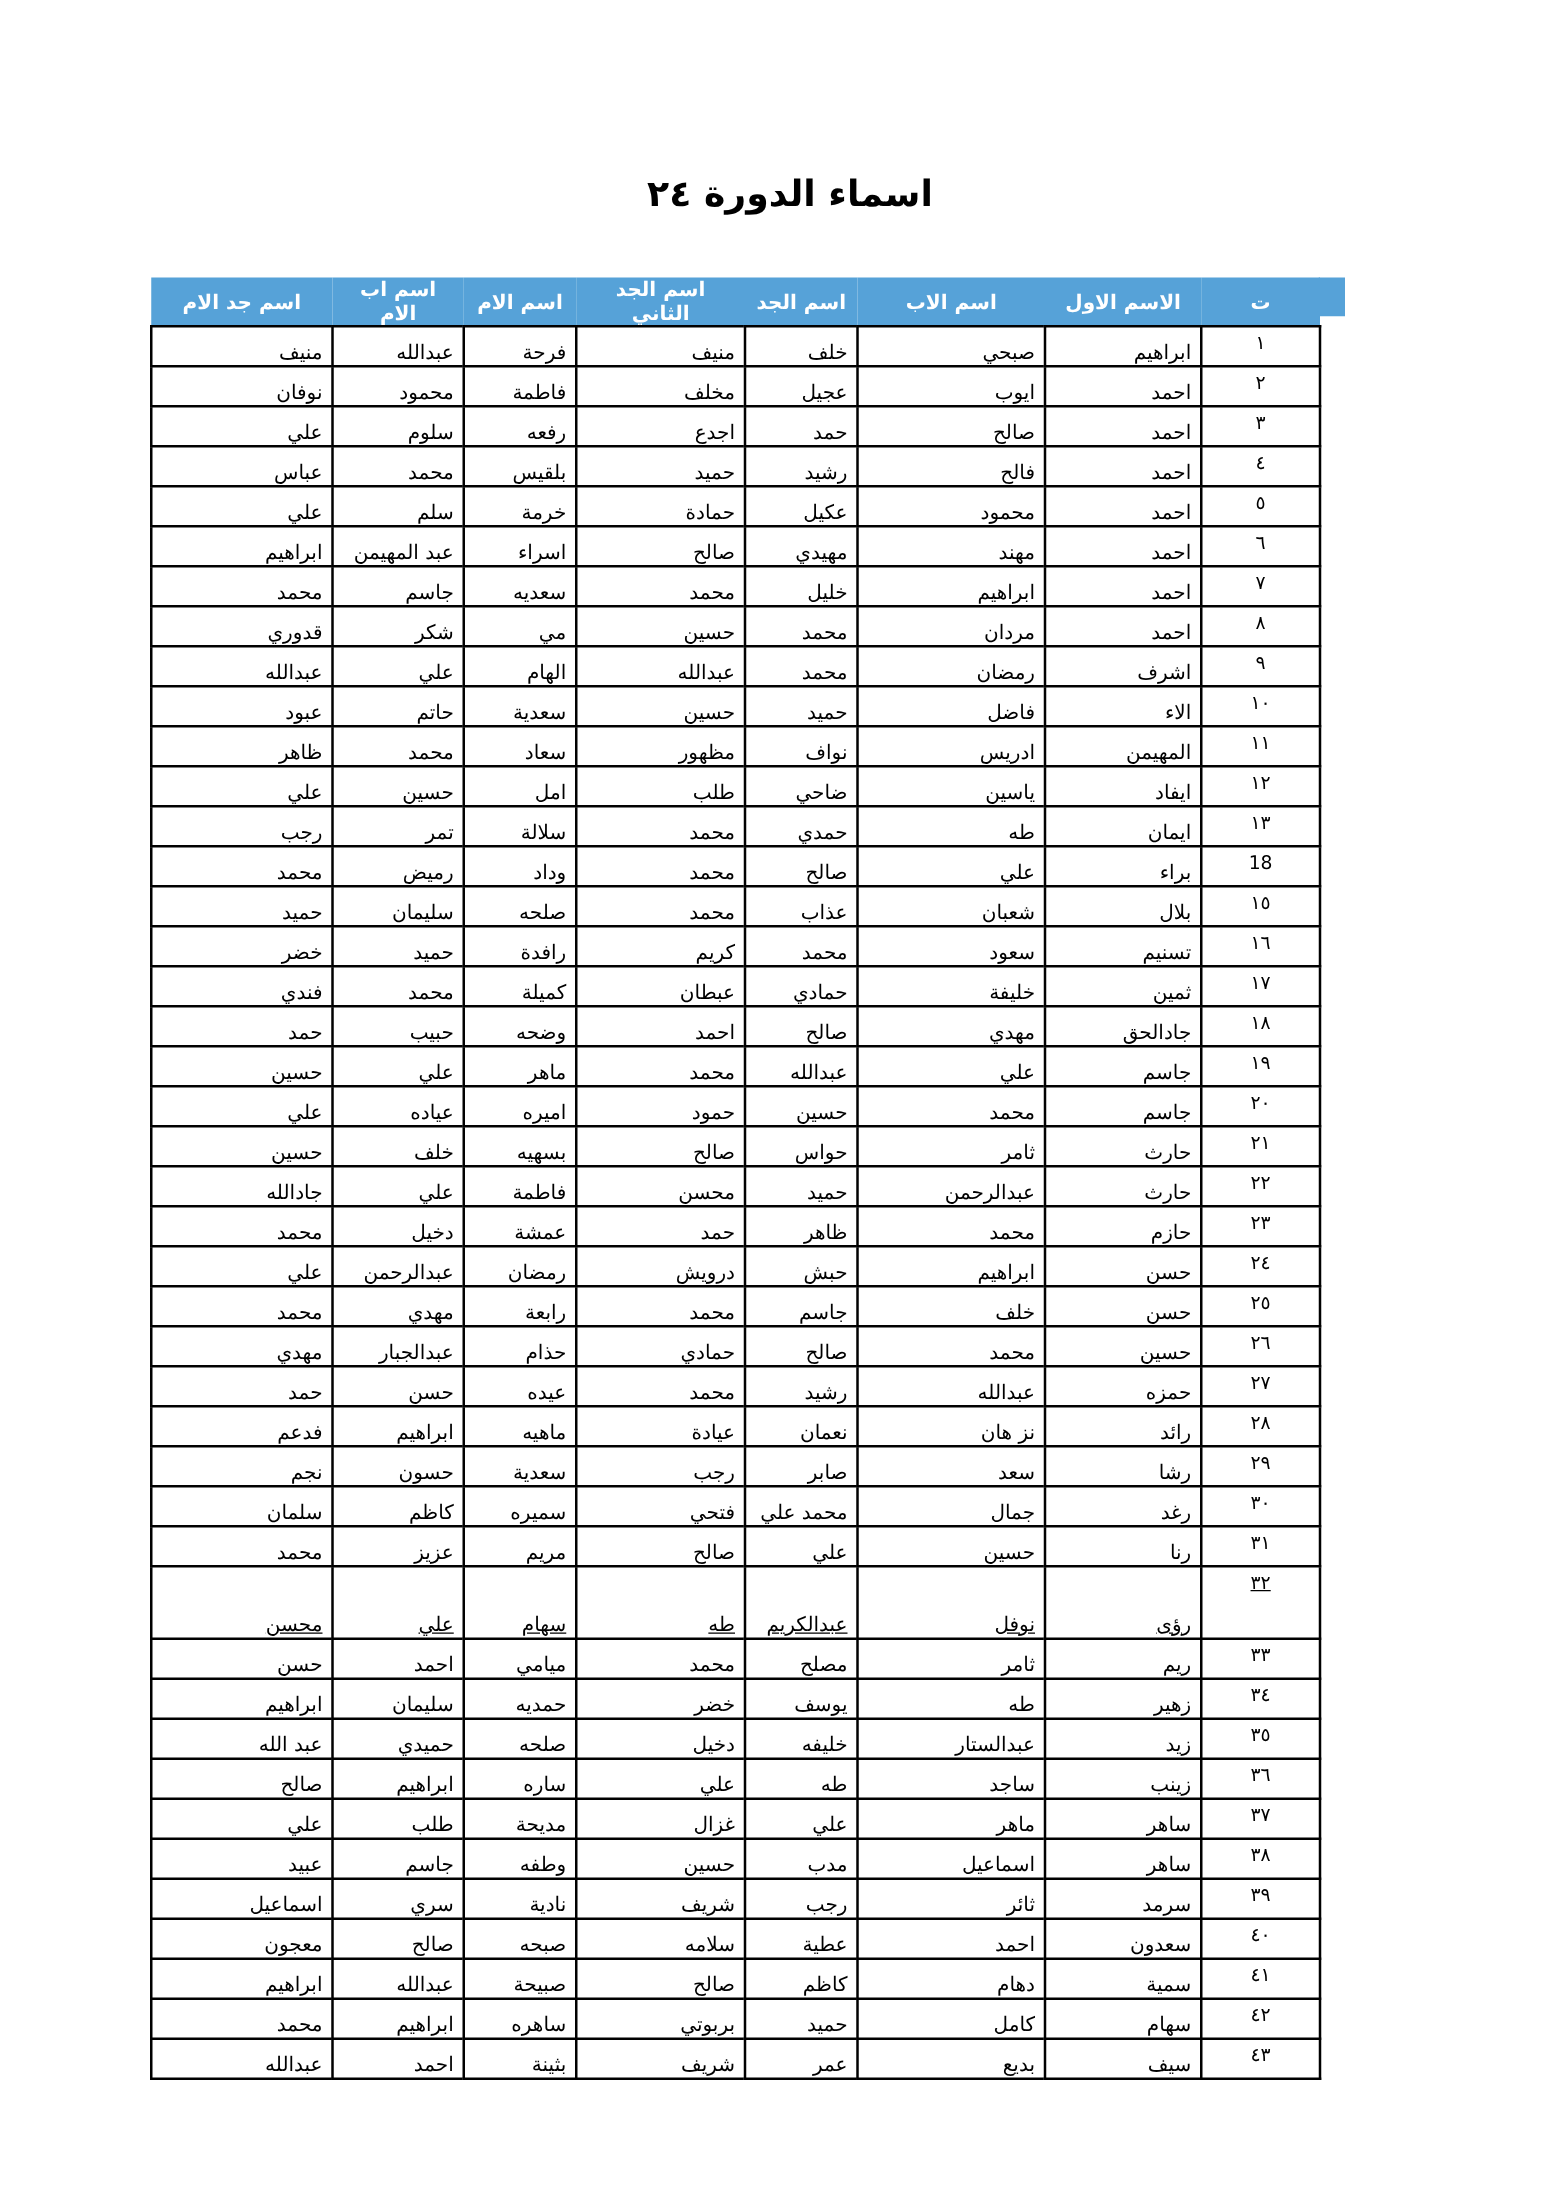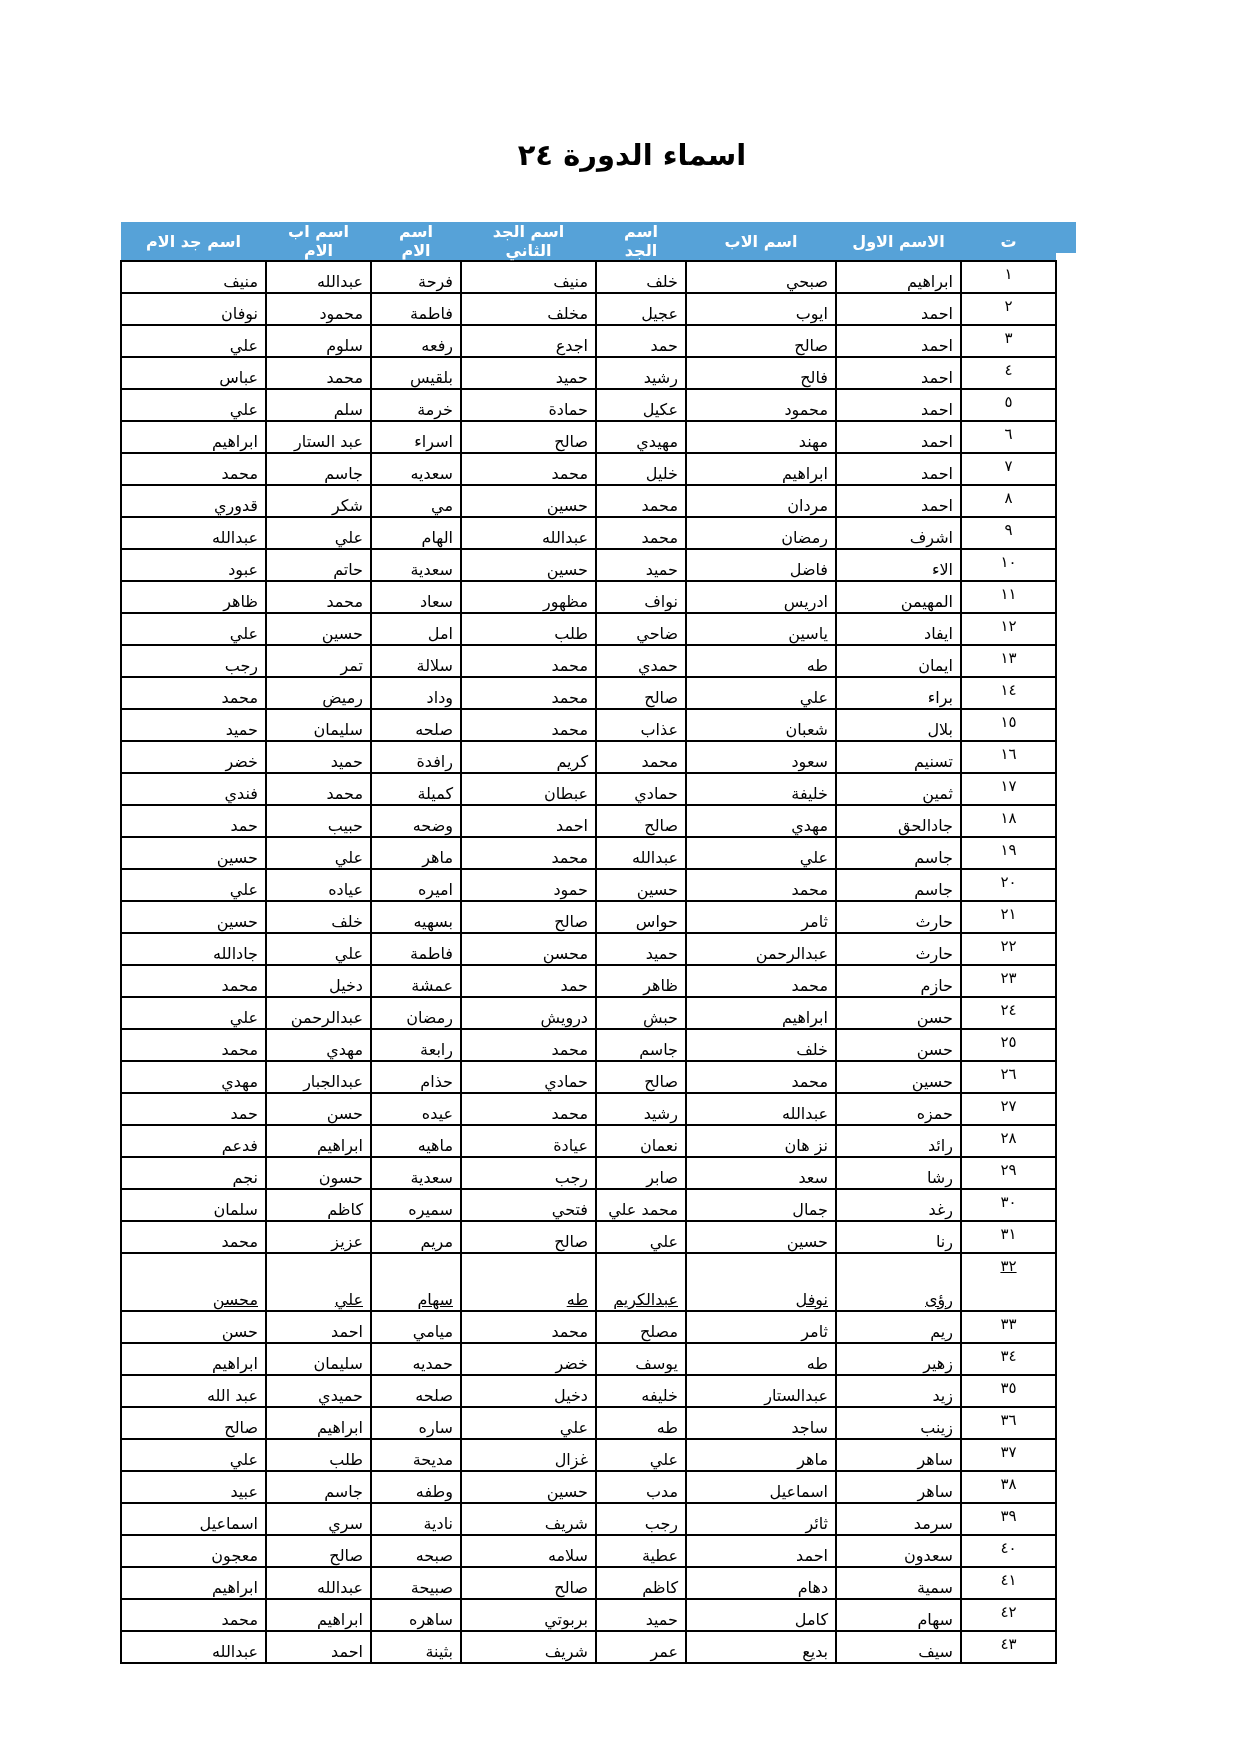--- a/index.html
+++ b/index.html
@@ -35,21 +35,21 @@
     width: 935px;
     border-collapse: collapse;
     table-layout: fixed;
   }
   thead th {
     background: var(--header-bg, #56a2d8);
     color: var(--header-text, #ffffff);
     font-weight: bold;
     font-size: 16px;
     height: 29px;
-    padding: 0 16px;
+    padding: 0 6px;
     border: none;
     text-align: center;
     vertical-align: middle;
   }
   
   .header-ext {
     position: absolute;
     top: 222px;
     left: 1055px;
     width: 21px;
@@ -157,21 +157,21 @@
           <td>سلم</td>
           <td>علي</td>
         </tr>
         <tr>
           <td class="num">٦</td>
           <td>احمد</td>
           <td>مهند</td>
           <td>مهيدي</td>
           <td>صالح</td>
           <td>اسراء</td>
-          <td>عبد الستار</td>
+          <td>عبد المهيمن</td>
           <td>ابراهيم</td>
         </tr>
         <tr>
           <td class="num">٧</td>
           <td>احمد</td>
           <td>ابراهيم</td>
           <td>خليل</td>
           <td>محمد</td>
           <td>سعديه</td>
           <td>جاسم</td>
@@ -231,21 +231,21 @@
           <td class="num">١٣</td>
           <td>ايمان</td>
           <td>طه</td>
           <td>حمدي</td>
           <td>محمد</td>
           <td>سلالة</td>
           <td>تمر</td>
           <td>رجب</td>
         </tr>
         <tr>
-          <td class="num">١٤</td>
+          <td class="num">18</td>
           <td>براء</td>
           <td>علي</td>
           <td>صالح</td>
           <td>محمد</td>
           <td>وداد</td>
           <td>رميض</td>
           <td>محمد</td>
         </tr>
         <tr>
           <td class="num">١٥</td>

